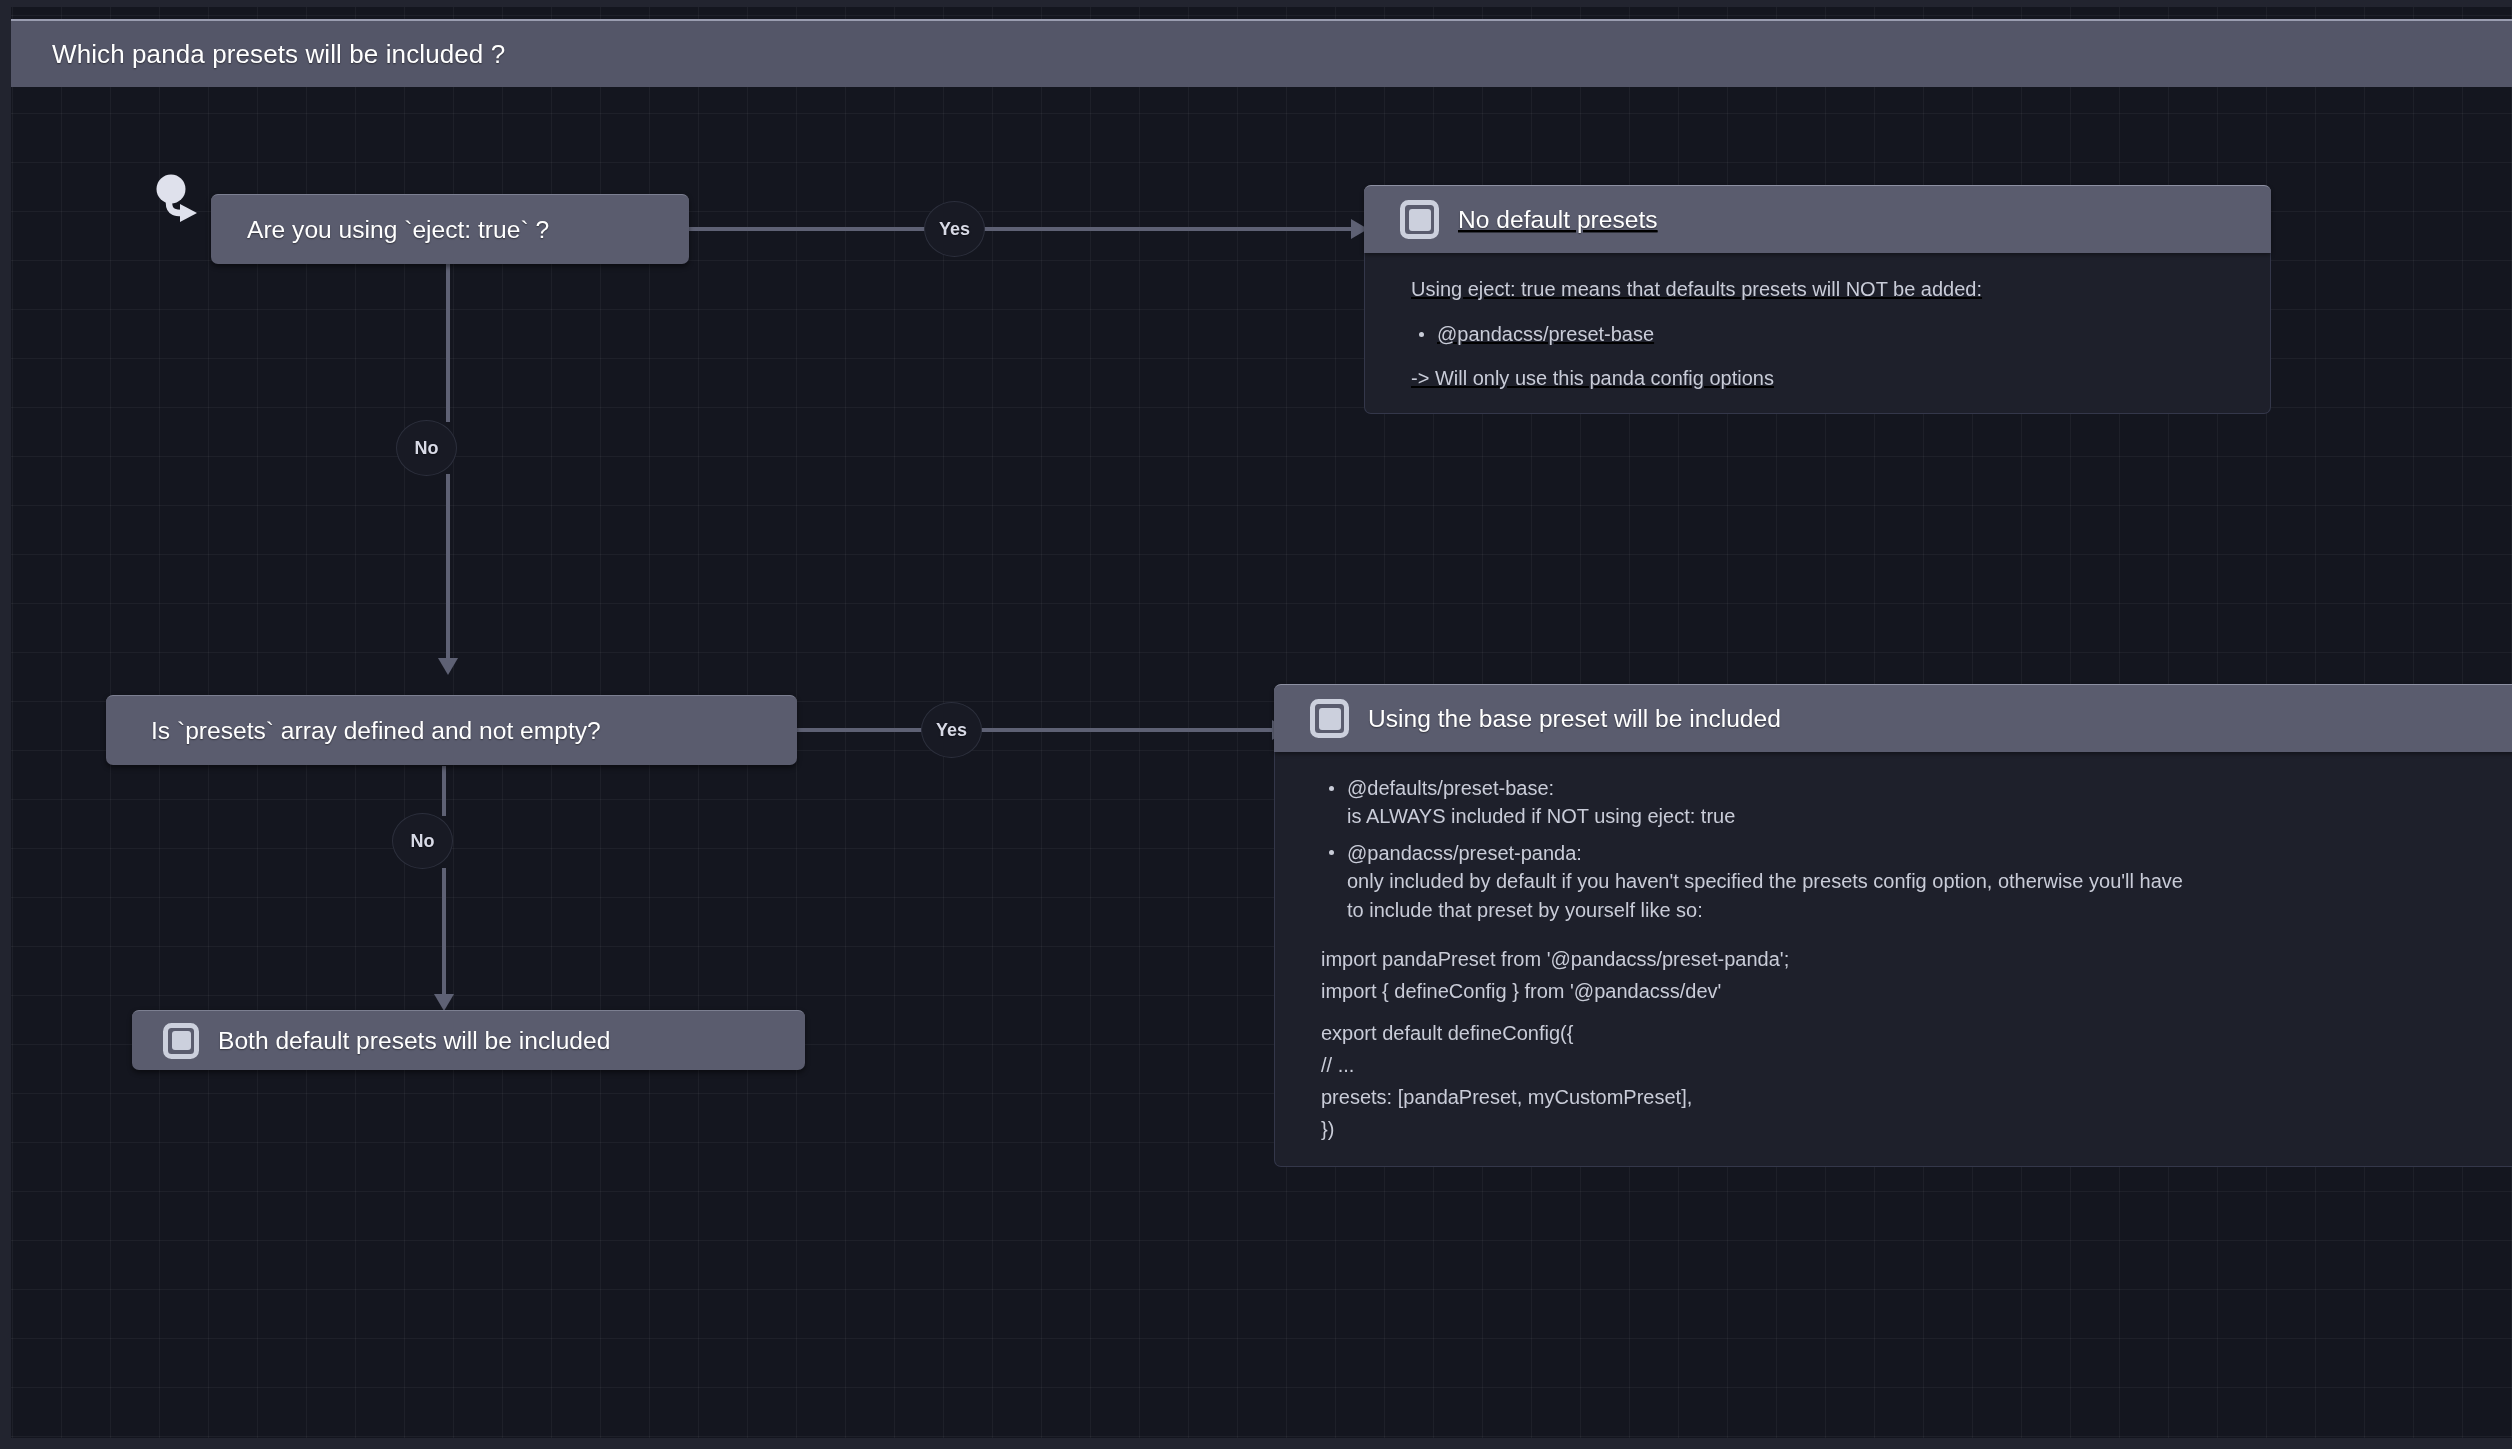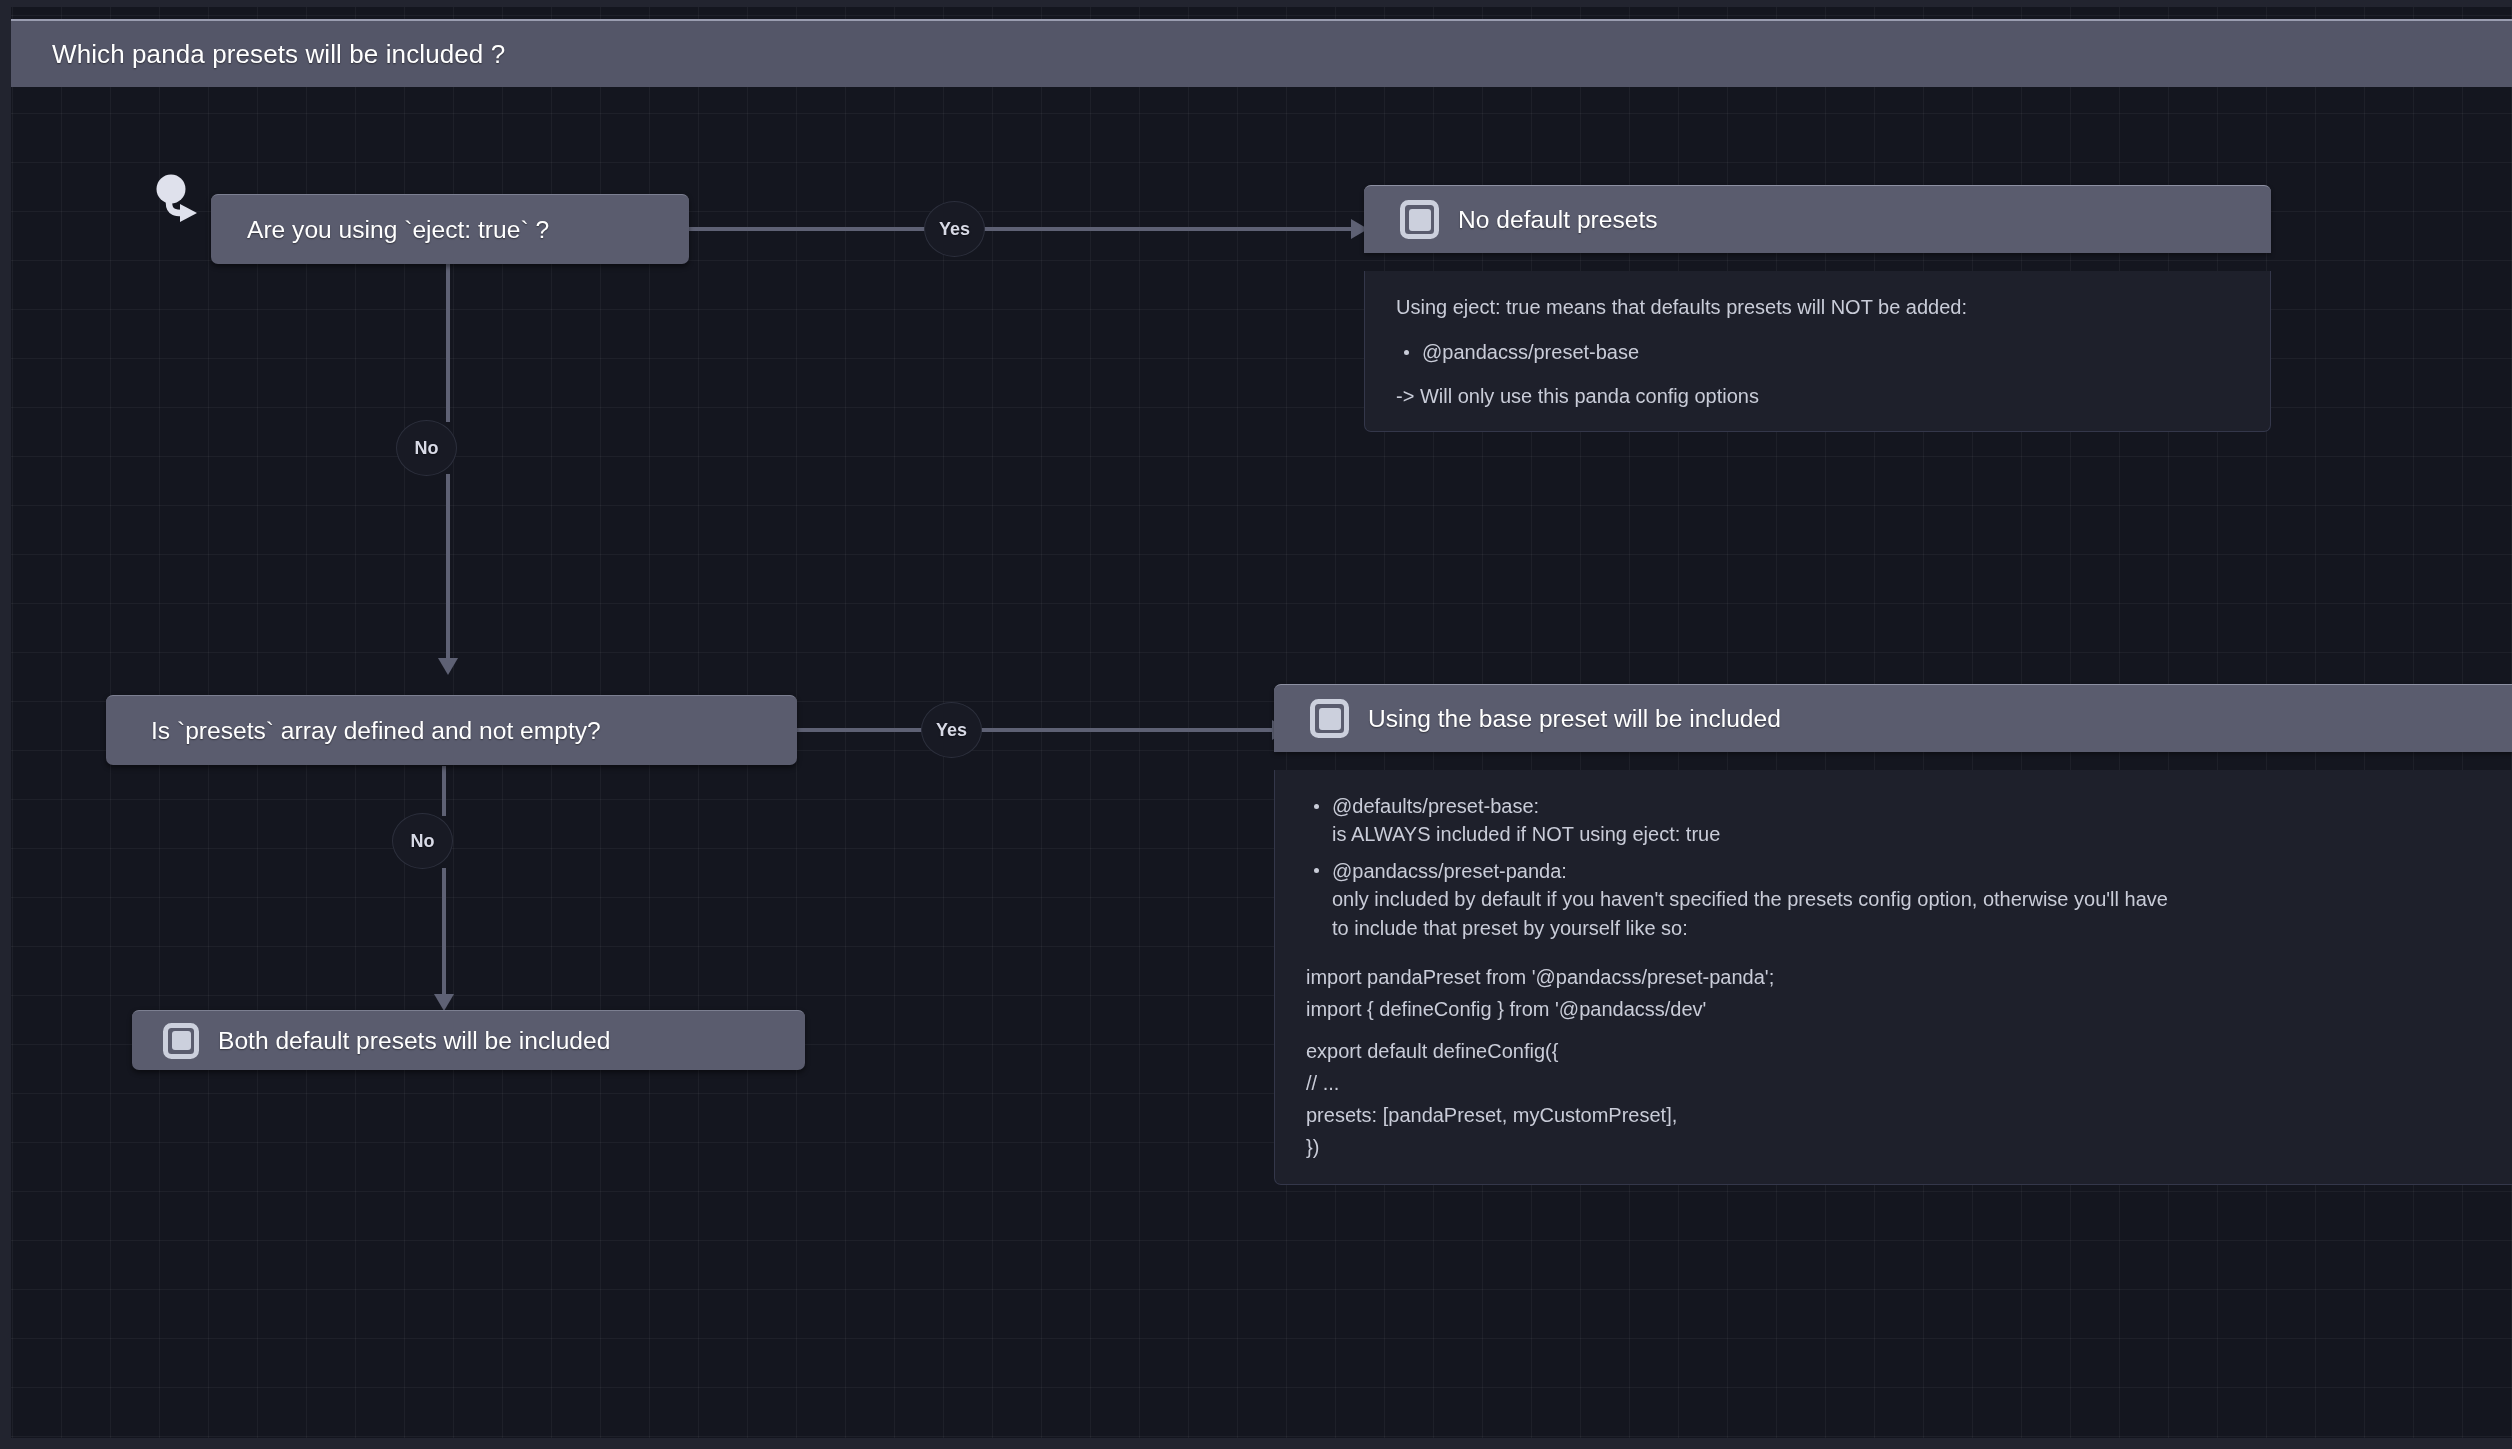--- a/index.html
+++ b/index.html
@@ -174,22 +174,22 @@
     color: #ffffff;
     font-size: 24.6px;
     white-space: nowrap;
     text-shadow: 0 1px 1.5px rgba(0,0,0,.45);
   }
   .note-body {
     background: #1e202b;
     border: 1px solid #34374a;
     border-top: none;
     border-radius: 0 0 7px 7px;
-    padding: 22px 31px 21px 31px;
-    position: relative; z-index: 1; margin-top: 18px;
+    padding: 22px 31px 21px 46px;
+    position: relative; z-index: 1;
   }
   .note-body p,
   .note-body li {
     color: #c9ccd8;
     font-size: 20px;
     line-height: 1.42;
   }
   .note-body p.para { margin-bottom: 17px; }
   .note-body ul { list-style: none; margin: 0 0 15px 0; padding: 0; }
   .note-body ul li {
@@ -208,21 +208,21 @@
   .note-body ul li .sub { display: block; }
   .note-body .code-block { margin-top: 19px; }
   .note-body .code-block .code-line {
     color: #c9ccd8;
     font-size: 20px;
     line-height: 1.6;
     white-space: pre;
     min-height: 10px;
   }
 
-  #note-no-defaults { left: 1364px; top: 185px;  width: 907px; }
+  #note-no-defaults { left: 1364px; top: 185px;  width: 907px; text-decoration: underline; }
   #note-base-preset { left: 1274px; top: 684px; width: 1457px; }
   #note-base-preset .note-header { width: 1389px; }
 </style>
 </head>
 <body>
 
 <div id="canvas">
 
   <div id="gutter-top-right"></div>
 

